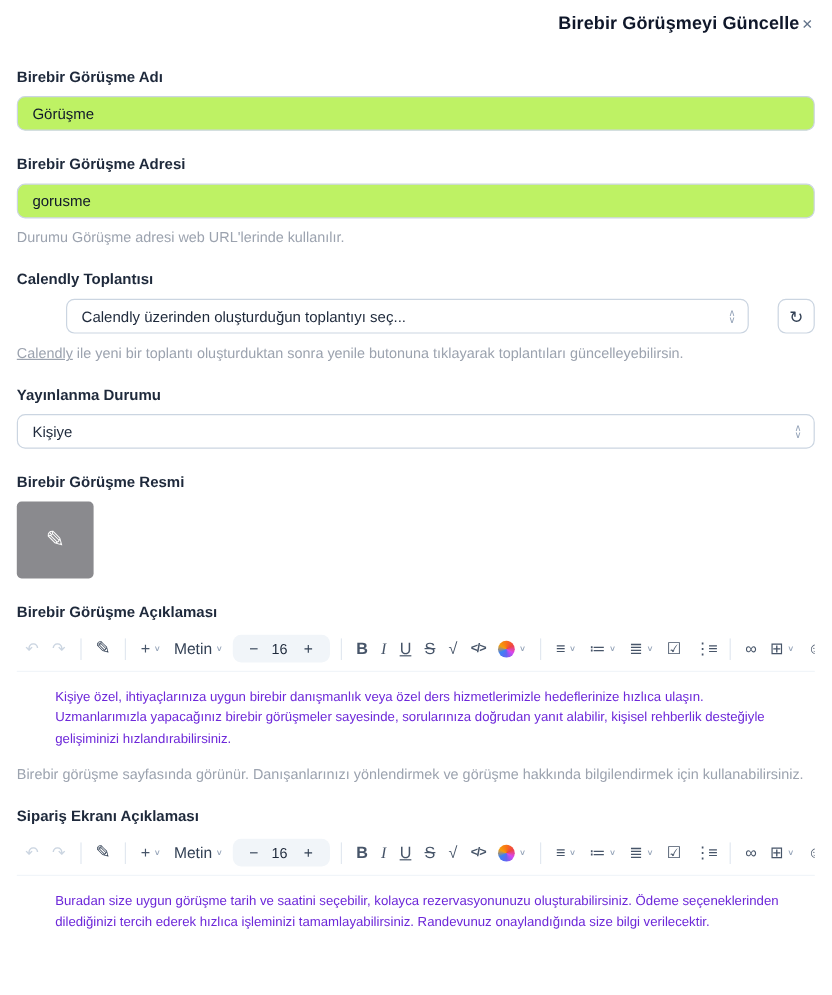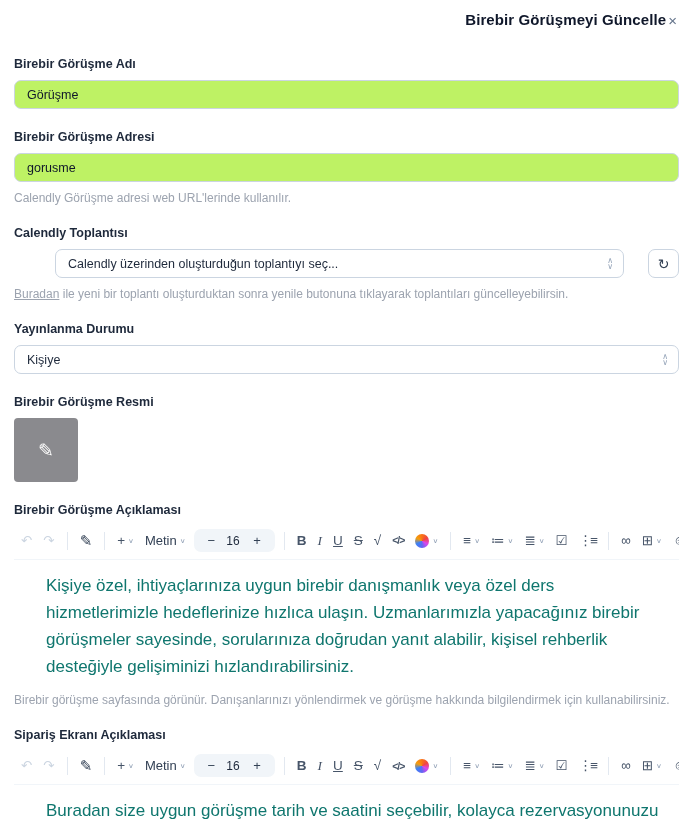--- a/index.html
+++ b/index.html
@@ -62,58 +62,58 @@
   .tb-btn.s span:first-child { text-decoration: line-through; }
   .tb-btn.code span:first-child { font-size: 10.5px; letter-spacing: -1px; font-weight: 600; }
   .tb-btn.wide span:first-child { letter-spacing: -2px; }
   .chev { font-size: 8px; color: #94a3b8; transform: scaleY(.8); }
   .tb-div { width: 1px; height: 18px; background: #e2e8f0; margin: 0 6px; flex: 0 0 1px; }
   .tb-size { background: #f1f5f9; border-radius: 7px; display: inline-flex; align-items: center; gap: 2px; padding: 3px 5px; margin: 0 2px; }
   .tb-mini { border: none; background: none; color: #334155; font-size: 13px; padding: 2px 9px; cursor: pointer; line-height: 1; font-family: "Liberation Sans", sans-serif; }
   .tb-val { font-size: 12px; color: #1e293b; min-width: 16px; text-align: left; }
   .swatch { width: 14px; height: 14px; border-radius: 50%;
     background: conic-gradient(#f97316, #ef4444, #d946ef, #6366f1, #3b82f6, #f59e0b, #f97316); }
-  .ed-content { padding: 13px 18px 4px 32px; font-size: 17px; line-height: 1.58; color: #0f766e; }
+  .ed-content { padding: 13px 18px 4px 32px; font-size: 11px; line-height: 1.58; color: #6d28d9; }
 </style>
 </head>
 <body>
 
 <div class="modal">
 
   <div class="modal-header">
     <div class="modal-title">Birebir Görüşmeyi Güncelle</div>
     <button class="close-btn">×</button>
   </div>
 
   <div class="group first">
     <label class="field-label">Birebir Görüşme Adı</label>
     <input class="text-input" type="text" value="Görüşme" style="">
   </div>
 
   <div class="group">
     <label class="field-label">Birebir Görüşme Adresi</label>
     <input class="text-input" type="text" value="gorusme" style="">
-    <div class="helper">Calendly Görüşme adresi web URL'lerinde kullanılır.</div>
+    <div class="helper">Durumu Görüşme adresi web URL'lerinde kullanılır.</div>
   </div>
 
   <div class="group">
     <label class="field-label">Calendly Toplantısı</label>
     <div class="select-row">
       <div class="select-box">
         <span>Calendly üzerinden oluşturduğun toplantıyı seç...</span>
         <span class="stepper">
           <span>∧</span>
             <span>∨</span>
         </span>
       </div>
       <button class="icon-btn">
         <span>↻</span>
       </button>
     </div>
-    <div class="helper"><a>Buradan</a><span> ile yeni bir toplantı oluşturduktan sonra yenile butonuna tıklayarak toplantıları güncelleyebilirsin.</span></div>
+    <div class="helper"><a>Calendly</a><span> ile yeni bir toplantı oluşturduktan sonra yenile butonuna tıklayarak toplantıları güncelleyebilirsin.</span></div>
   </div>
 
   <div class="group">
     <label class="field-label">Yayınlanma Durumu</label>
     <div class="select-box">
       <span>Kişiye</span>
       <span class="stepper">
         <span>∧</span>
           <span>∨</span>
       </span>

